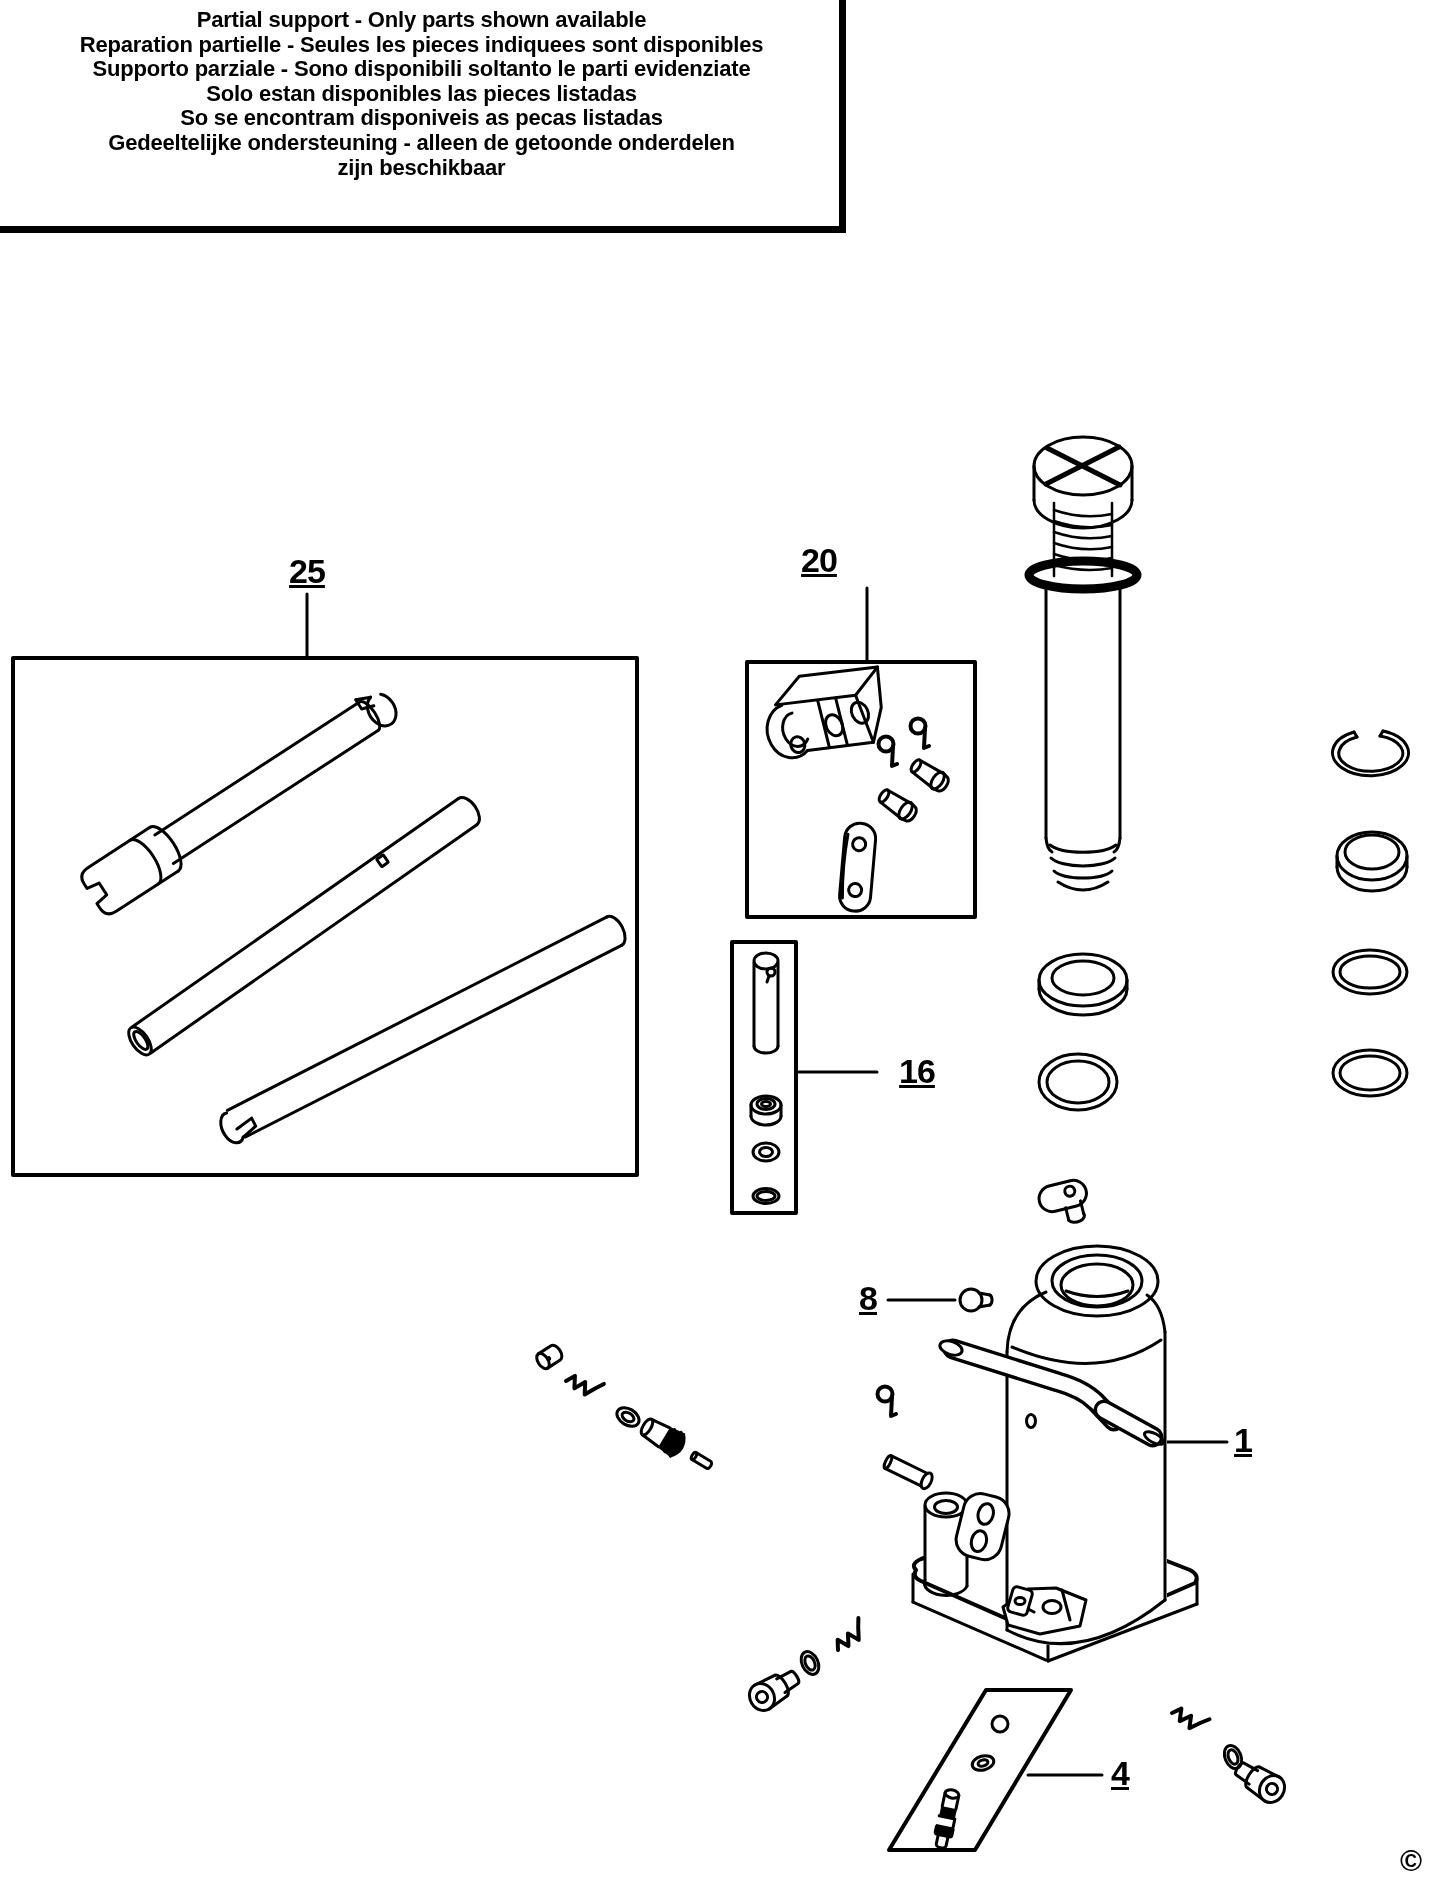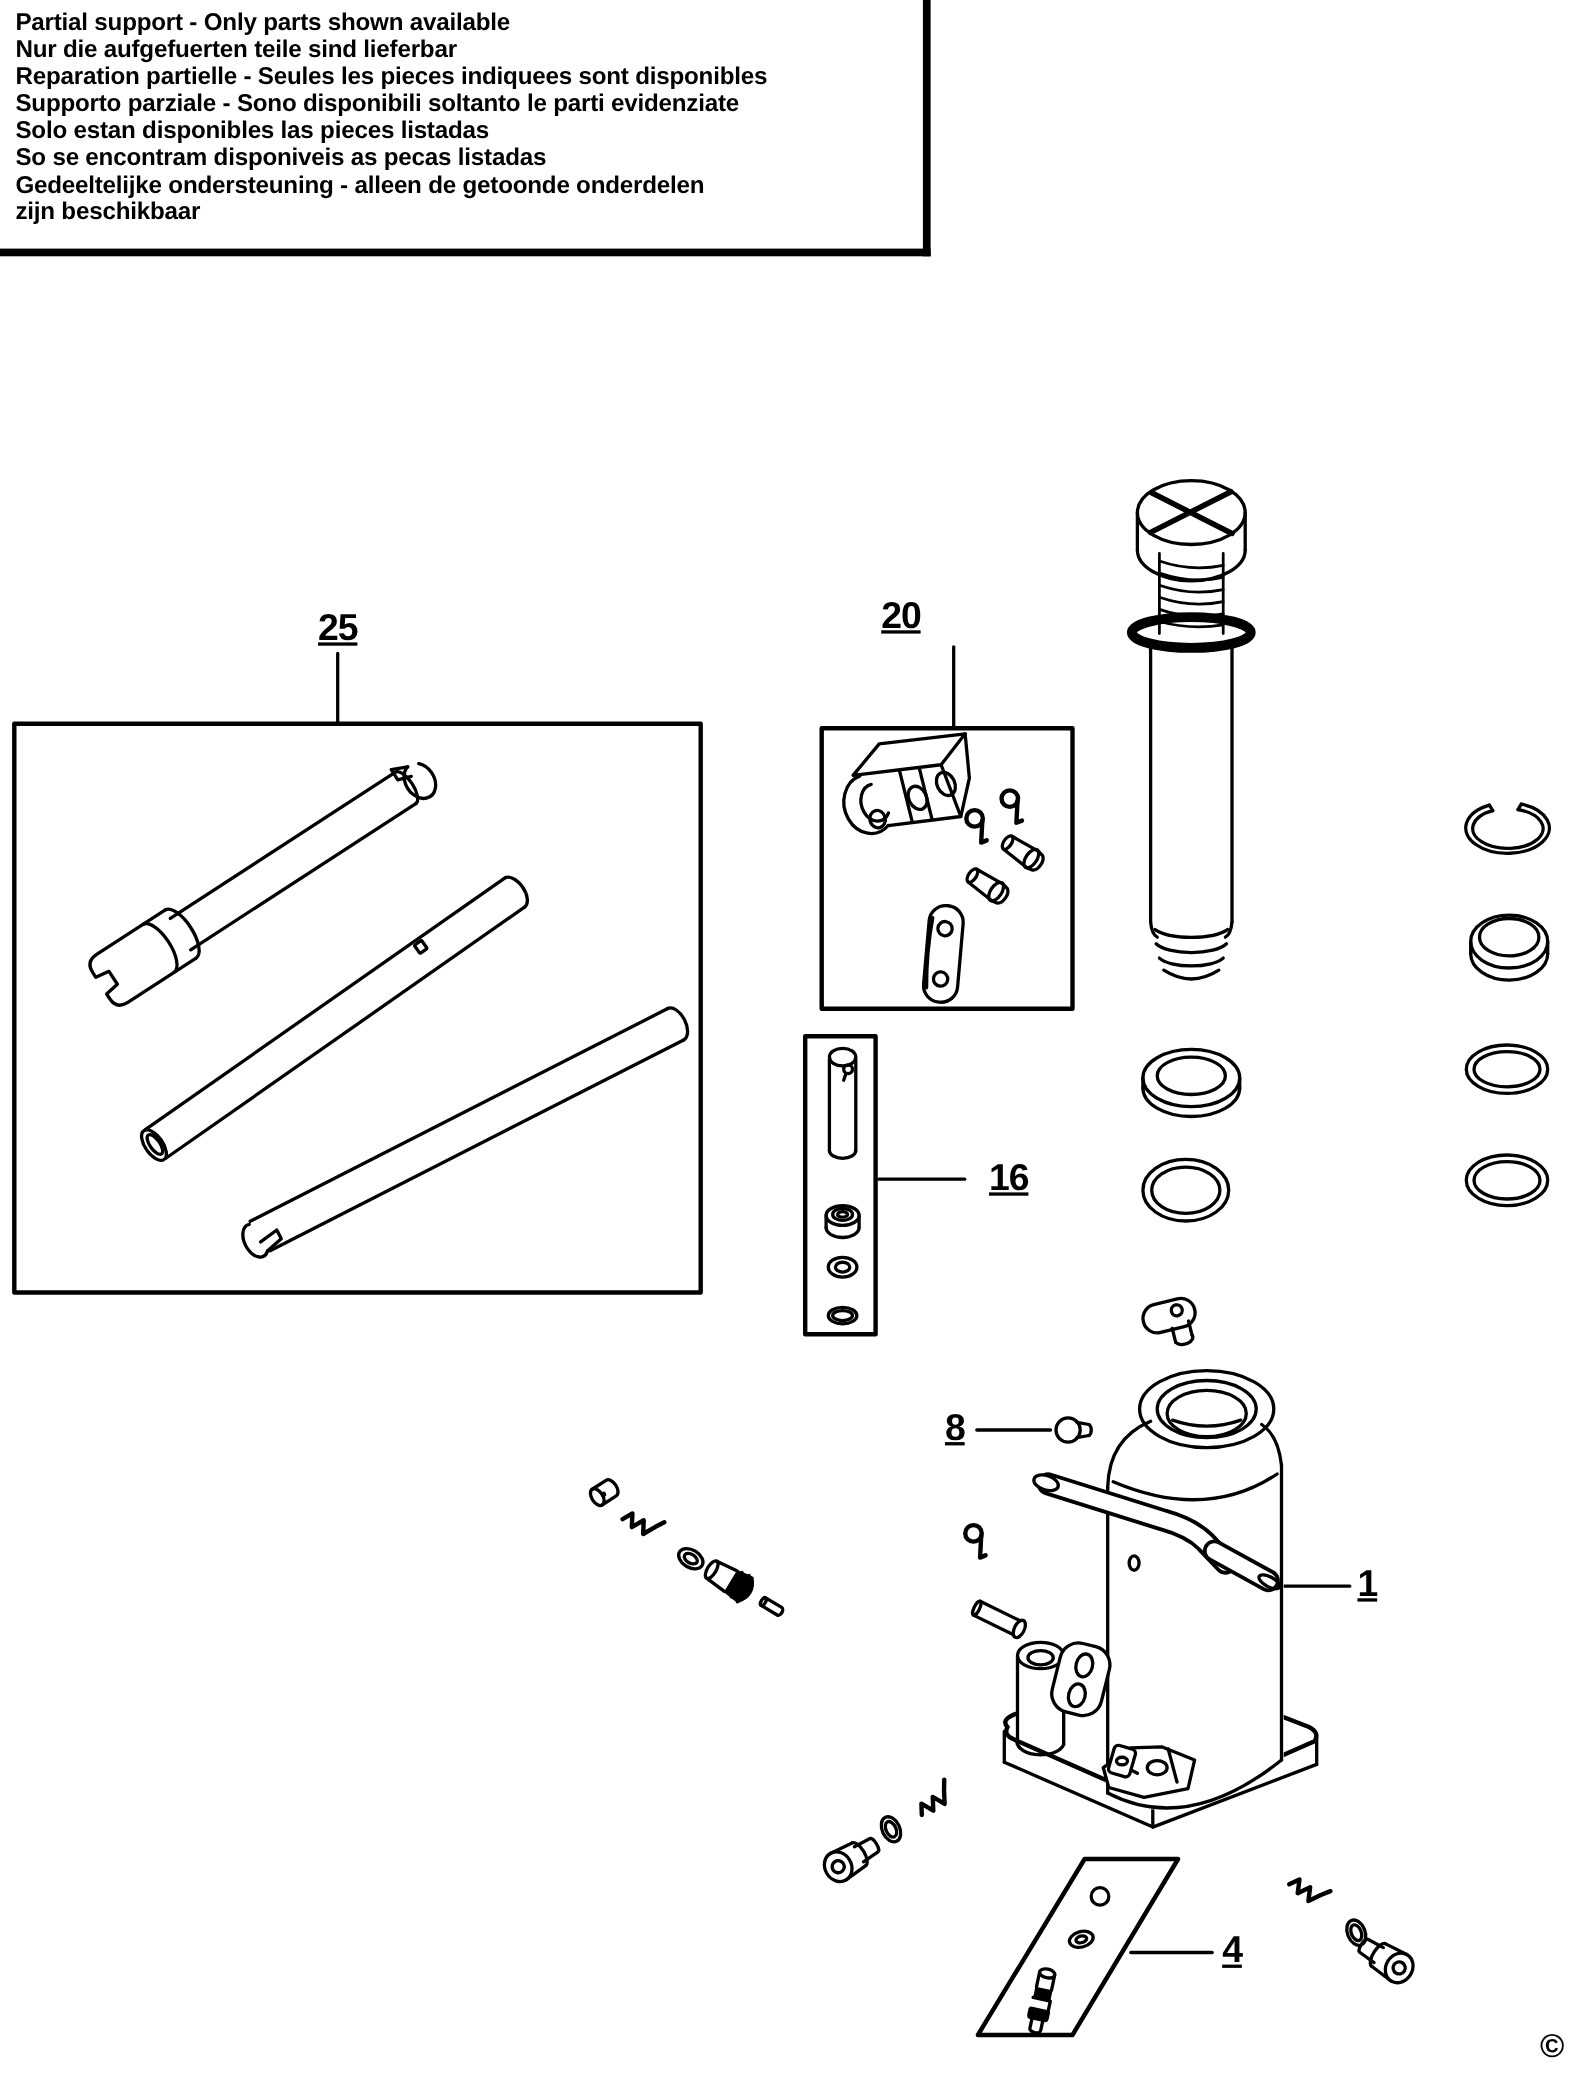--- a/index.html
+++ b/index.html
@@ -1,20 +1,20 @@
 <!DOCTYPE html>
 <html><head>
 <meta charset="utf-8">
 <style>
   html,body{margin:0;padding:0;background:#fff;}
   #page{position:relative;width:1443px;height:1891px;background:#fff;overflow:hidden;
         font-family:"Liberation Sans",sans-serif;color:#000;}
   #notice{position:absolute;left:0;top:0;width:846px;height:233px;box-sizing:border-box;
           border-right:7px solid #000;border-bottom:7px solid #000;
-          padding:8px 10px 0 14px;}
+          padding:8px 10px 0 14px;text-align:center;}
   #notice .nline{font-weight:bold;font-size:22px;line-height:24.6px;letter-spacing:-0.2px;white-space:nowrap;}
   #art{position:absolute;left:0;top:0;width:1443px;height:1891px;}
   .plabel{position:absolute;transform:translate(-50%,-50%);font-weight:bold;font-size:34px;
           letter-spacing:-1px;line-height:1;text-decoration:underline;}
   .cmark{position:absolute;transform:translate(-50%,-50%);font-weight:bold;font-size:30px;line-height:1;}
   svg *{stroke:#000;fill:none;stroke-width:3;stroke-linecap:round;stroke-linejoin:round;}
   svg .s2{stroke-width:2.5}
   svg .s4{stroke-width:4}
   svg .s5{stroke-width:5}
   svg .sb9{stroke-width:9}
@@ -24,21 +24,20 @@
   svg .fwns{fill:#fff;stroke:none}
   svg .fb{fill:#000;stroke:none}
 </style>
 </head>
 <body>
 
 <div id="page">
 
   <div id="notice">
     <div class="nline">Partial support - Only parts shown available</div>
-    <div class="nline">Nur die aufgefuerten teile sind lieferbar</div>
     <div class="nline">Reparation partielle - Seules les pieces indiquees sont disponibles</div>
     <div class="nline">Supporto parziale - Sono disponibili soltanto le parti evidenziate</div>
     <div class="nline">Solo estan disponibles las pieces listadas</div>
     <div class="nline">So se encontram disponiveis as pecas listadas</div>
     <div class="nline">Gedeeltelijke ondersteuning - alleen de getoonde onderdelen</div>
     <div class="nline">zijn beschikbaar</div>
   </div>
 
   <svg id="art" viewBox="0 0 1443 1891">
     <defs>

